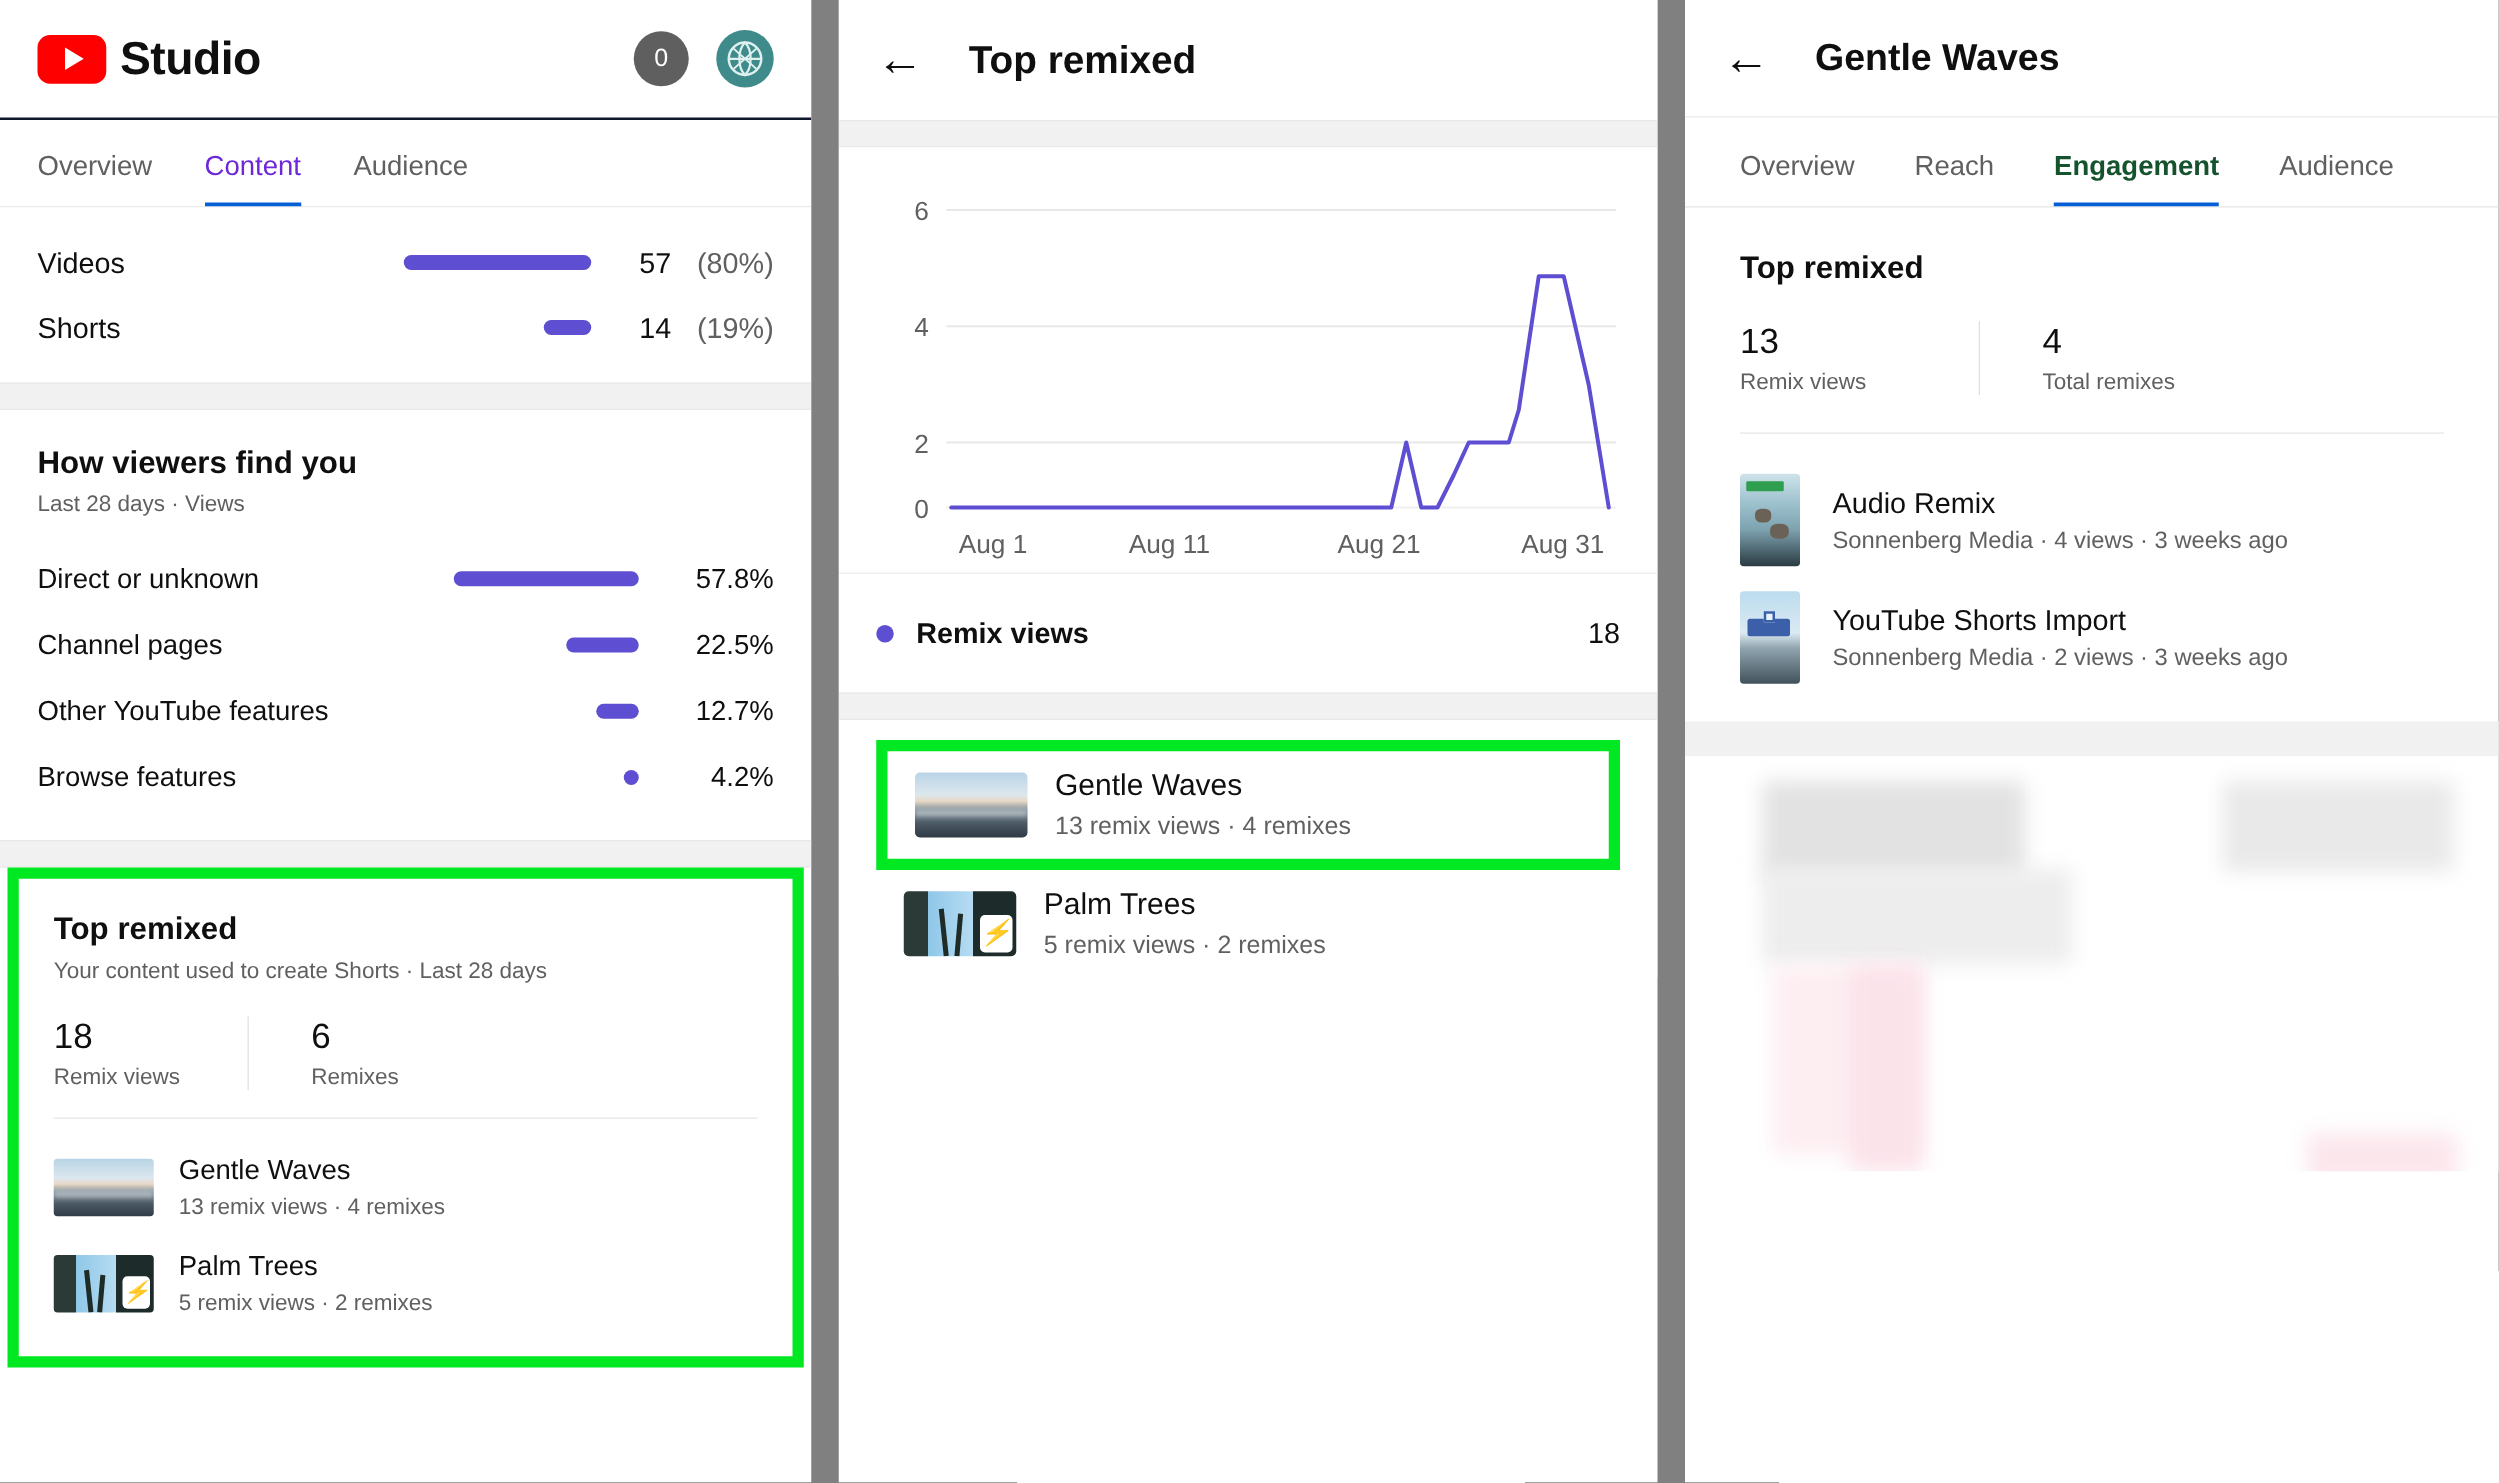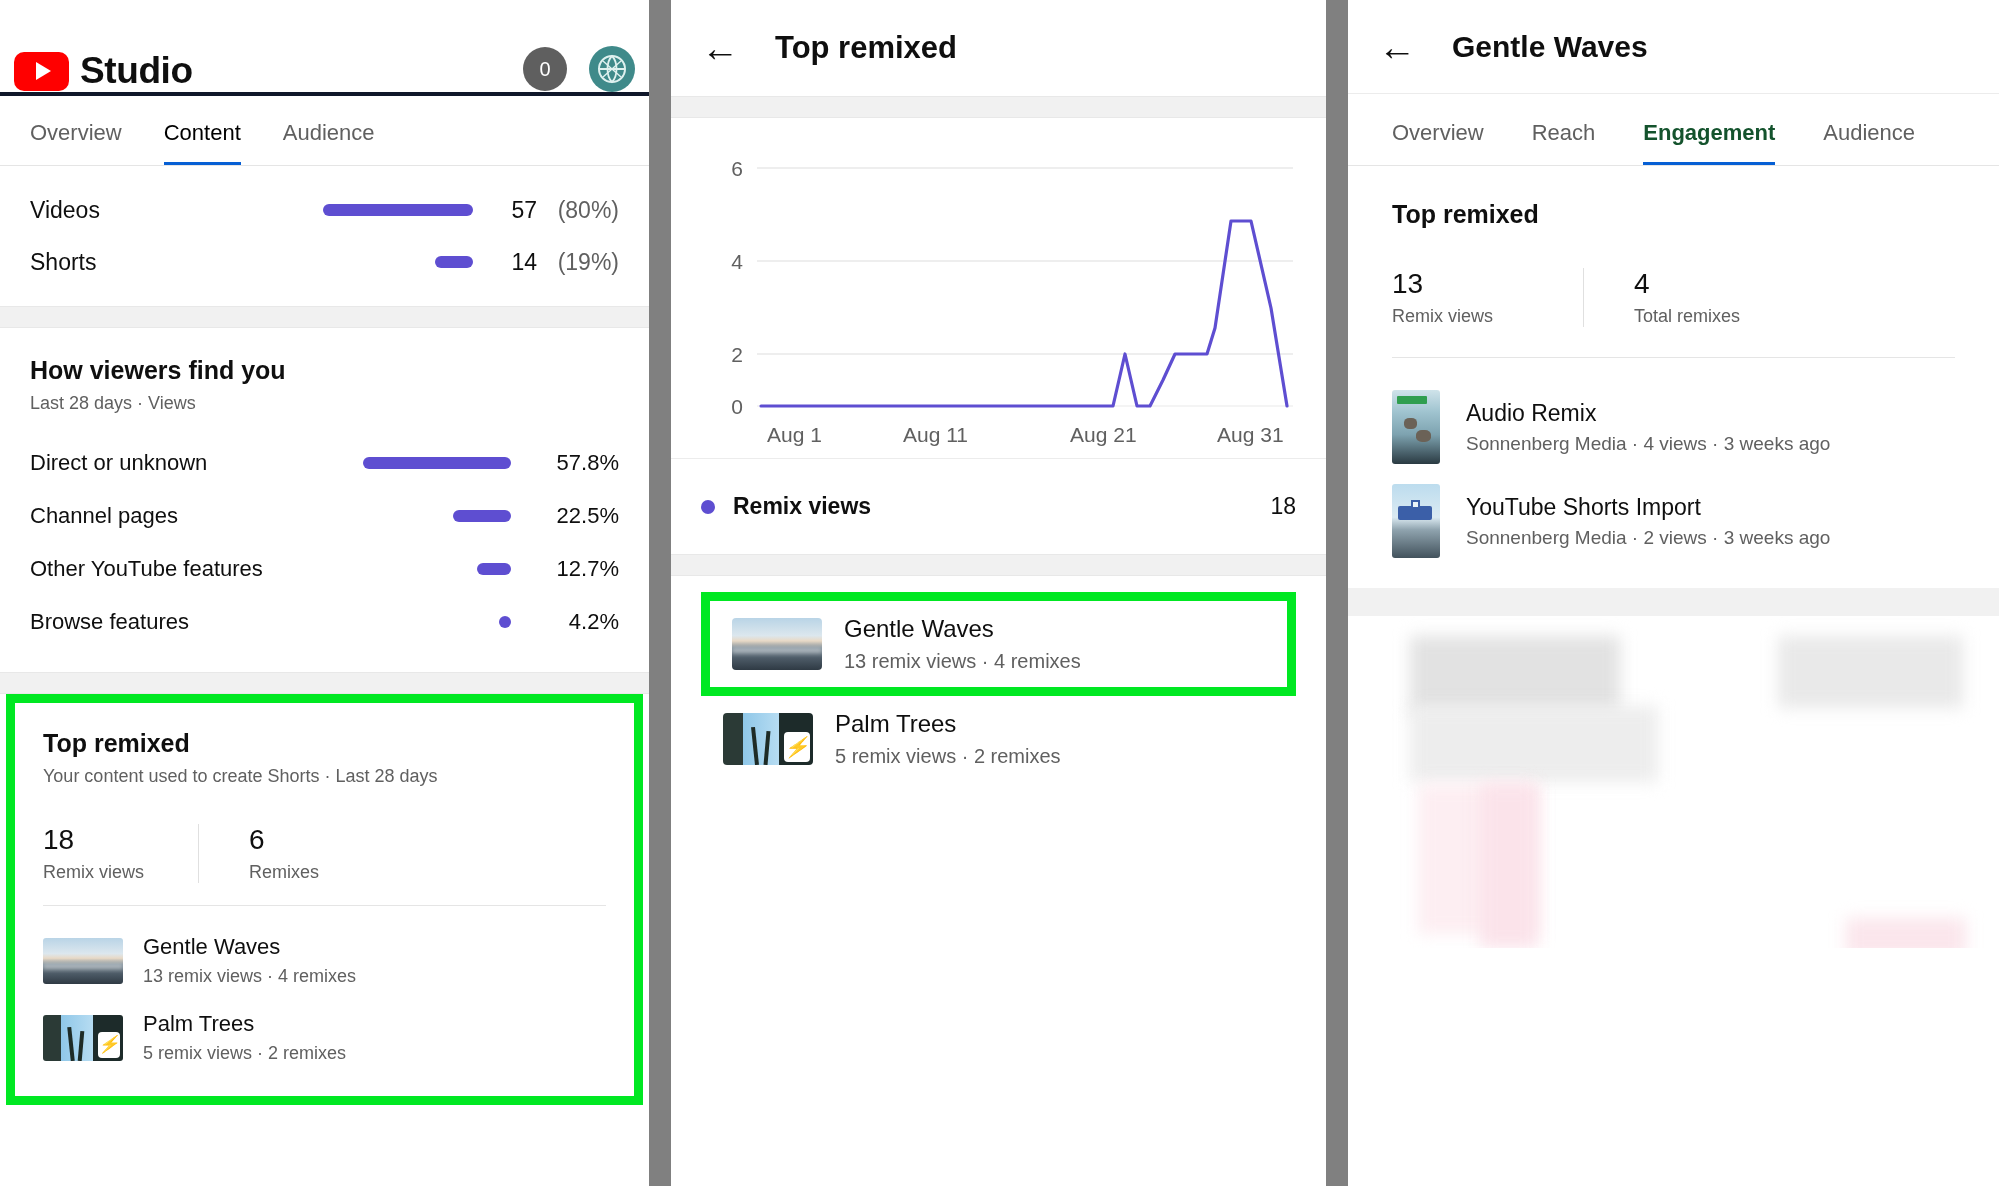--- a/index.html
+++ b/index.html
@@ -13,23 +13,23 @@
   .stage { display: flex; width: 1999px; height: 1186px; }
 
   .panel { background: #ffffff; height: 1186px; overflow: hidden; position: relative; flex-shrink: 0; }
   .panel-left   { width: 649px; }
   .gap          { width: 22px; background: #808080; flex-shrink: 0; }
   .panel-mid    { width: 655px; }
   .panel-right  { width: 651px; }
 
   
   .studio-header {
-    height: 96px; display: flex; align-items: flex-end;
-    padding: 0 14px; background: #fff;
-    border-bottom: 4px solid #0f172a;
+    height: 96px; display: flex; align-items: center;
+    padding: 0 30px; background: #fff;
+    border-bottom: 2px solid #0f172a;
   }
   .yt-logo-wrap { display: flex; align-items: center; gap: 11px; }
   .yt-badge {
     width: 55px; height: 39px; background: #ff0000; border-radius: 10px;
     display: flex; align-items: center; justify-content: center;
   }
   .yt-play {
     width: 0; height: 0;
     border-left: 15px solid #ffffff;
     border-top: 9px solid transparent;
@@ -53,21 +53,21 @@
 
   .tabs-row {
     display: flex; align-items: flex-end; height: 70px;
     padding: 0 30px; gap: 42px;
     border-bottom: 1px solid #e5e5e5; background: #fff;
   }
   .tab {
     font-size: 22px; color: #606060; padding-bottom: 16px;
     border-bottom: 3px solid transparent; cursor: pointer;
   }
-  .tab.active { color: #000000; border-bottom-color: #065fd4; font-weight: 500; margin-top: 48px; }
+  .tab.active { color: #6d28d9; border-bottom-color: #065fd4; font-weight: 500; margin-top: 48px; }
 
   .sep-band { height: 22px; background: #f1f1f1; border-top: 1px solid #e8e8e8; border-bottom: 1px solid #e8e8e8; }
 
   .card { background: #fff; padding: 0 30px; }
 
   .metric-row {
     display: flex; align-items: center; height: 52px;
   }
   .metric-label { font-size: 23px; color: #0f0f0f; flex: 0 0 auto; }
   .metric-barzone {
@@ -87,21 +87,21 @@
   .traffic-barzone { flex: 1; display: flex; justify-content: flex-end; align-items: center; padding-right: 22px; }
   .traffic-val { font-size: 22px; color: #0f0f0f; width: 86px; text-align: right; }
 
   
   .green-highlight {
     border: 9px solid #00e822;
     background: #fff;
     margin: 0 6px;
   }
   .stat-pair { display: flex; margin-top: 10px; }
-  .stat-cell { padding-right: 46px; margin-top: 11px; }
+  .stat-cell { padding-right: 46px; }
   .stat-cell.bordered { border-right: 1px solid #e0e0e0; padding-right: 54px; margin-right: 50px; }
   .stat-num { font-size: 28px; color: #0f0f0f; }
   .stat-cap { font-size: 18px; color: #606060; margin-top: 6px; }
   .divider { height: 1px; background: #e5e5e5; margin: 22px 0 0 0; }
 
   .vid-row { display: flex; align-items: center; gap: 20px; padding: 12px 0; }
   .thumb {
     width: 80px; height: 46px; border-radius: 3px; flex-shrink: 0;
     position: relative; overflow: hidden; background: #9fb5c4;
   }

